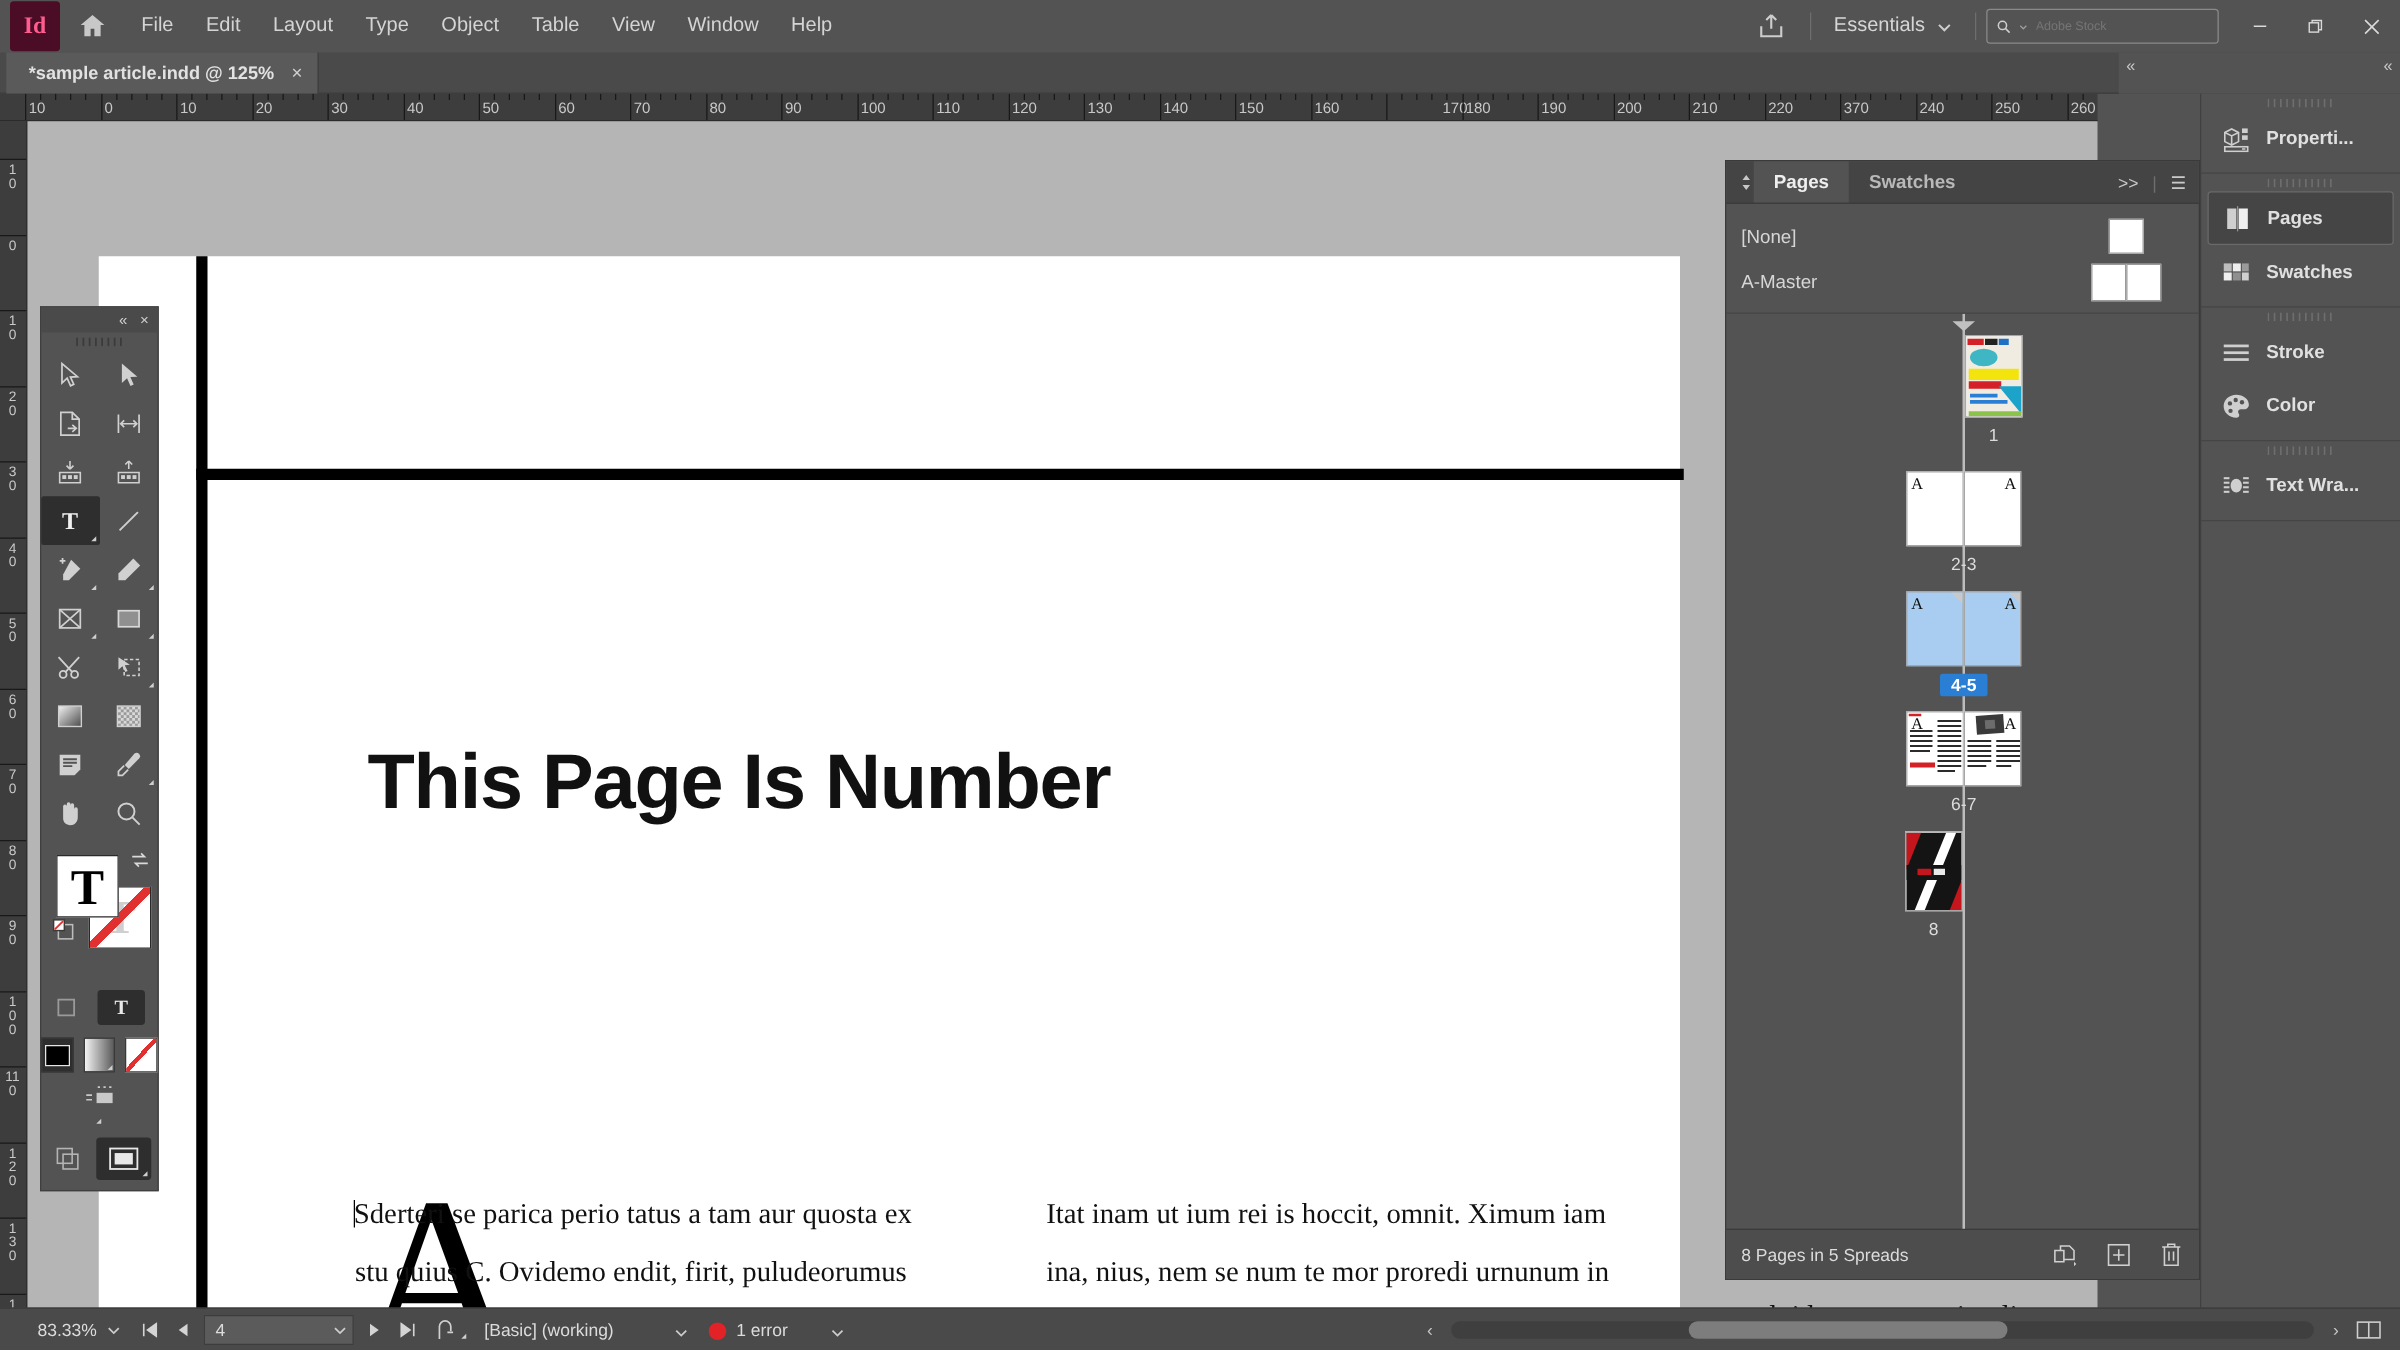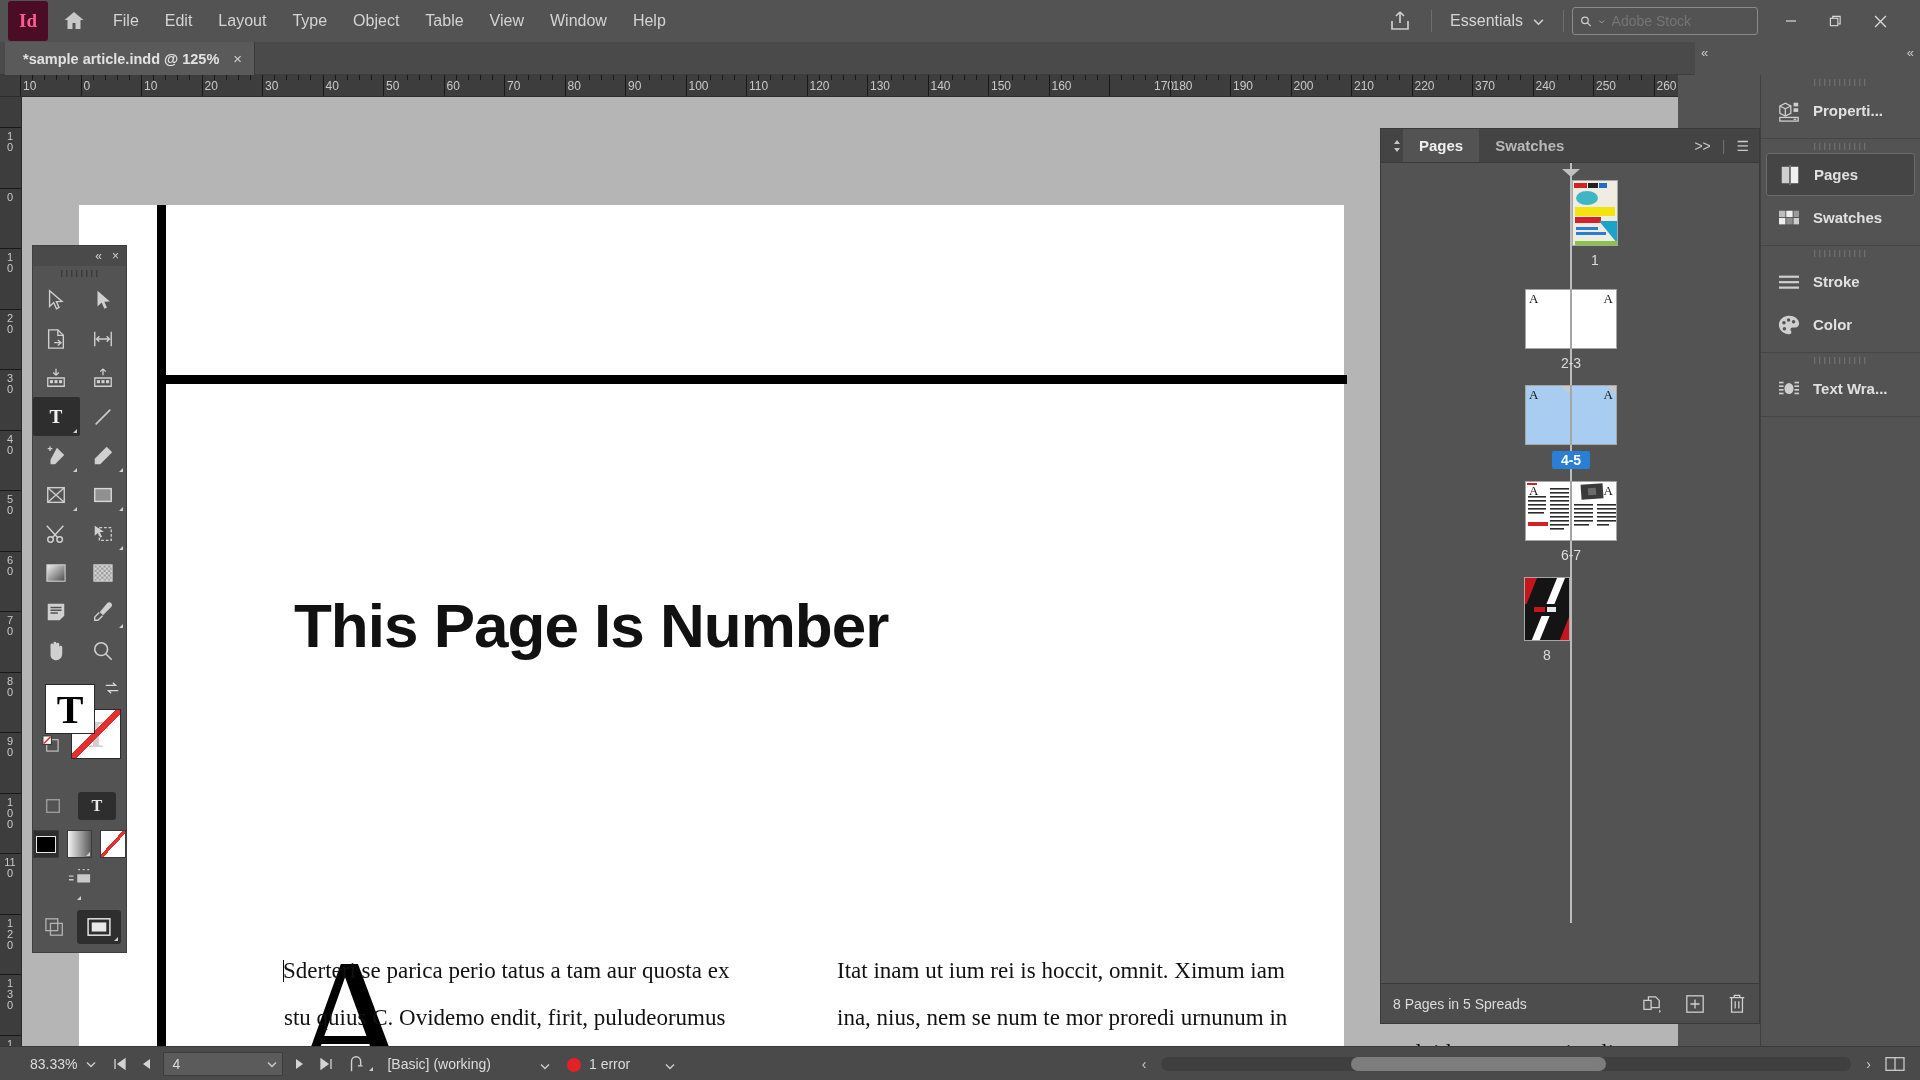--- a/index.html
+++ b/index.html
@@ -24,35 +24,35 @@
     display:flex; align-items:center; justify-content:center;
     font-weight:bold; font-size:19px; border-radius:3px;
     font-family:"Liberation Serif", serif;
   }
   #home-btn { width:52px; height:42px; display:flex; align-items:center; justify-content:center; }
   .menu-item {
     padding:0 13px; height:42px; line-height:42px;
     font-size:16px; color:#d4d4d4; cursor:default; white-space:nowrap;
   }
   #menubar-right {
-    margin-left:auto; display:flex; align-items:center; height:42px; padding-right:17px;
+    margin-left:auto; display:flex; align-items:center; height:42px; padding-right:0;
   }
   #share-btn { width:46px; height:42px; display:flex; align-items:center; justify-content:center; }
   .vsep { width:1px; height:22px; background:#6e6e6e; margin:0 8px; }
   #workspace-switcher {
     display:flex; align-items:center; gap:9px; padding:0 10px; height:30px; font-size:16px;
   }
   #search-box {
     display:flex; align-items:center; gap:6px;
     width:186px; height:28px; border:1px solid #8a8a8a; border-radius:3px;
     padding:0 7px; margin-right:10px; background:#535353;
   }
   #search-box input {
     background:transparent; border:none; outline:none;
-    color:#fef9c3; font-size:14px; font-family:inherit; width:100%;
+    color:#fef9c3; font-size:10px; font-family:inherit; width:100%;
   }
   
   #winbtns { display:flex; height:42px; }
   .winbtn { width:45px; height:42px; display:flex; align-items:center; justify-content:center; }
 
   
   #tabbar {
     position:absolute; left:0; top:42px; width:1920px; height:33px;
     background:#4a4a4a; border-bottom:1px solid #3c3c3c;
   }
@@ -859,20 +859,33 @@
     </div>
     <div class="ppanel-tab active">Pages</div>
     <div class="ppanel-tab">Swatches</div>
     <div id="pages-tabs-right">
       <span>&gt;&gt;</span>
       <span style="color:#6e6e6e">|</span>
       <span>☰</span>
     </div>
   </div>
 
+  <div id="pages-masters">
+    <div class="master-row">
+      <span>[None]</span>
+      <span class="master-thumb-single"></span>
+    </div>
+    <div class="master-row">
+      <span>A-Master</span>
+      <span class="master-thumb-spread">
+          <div></div>
+          <div></div>
+        </span>
+    </div>
+  </div>
 
   <div id="pages-list">
 
     <div class="spine" style="top:0; height:760px;"></div>
 
     <div class="spread-wrap" style="top:6px;">
       <div class="triangle-down"></div>
       <div class="sp-thumbs">
         <div class="pg" style="width:46px;height:66px;margin-left:48px;overflow:hidden;">
           <svg width="46" height="66" viewBox="0 0 46 66">

